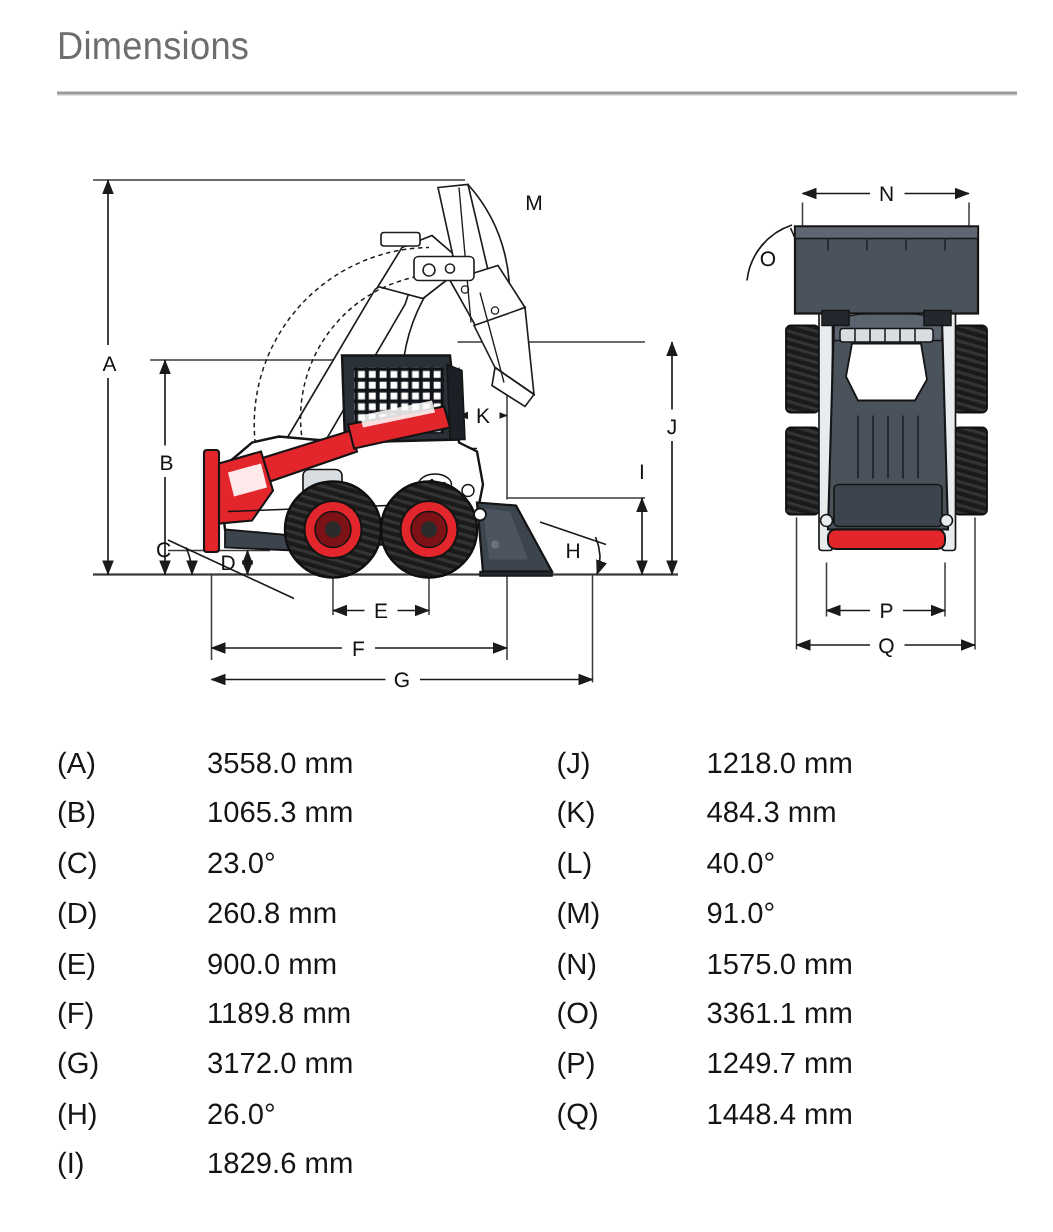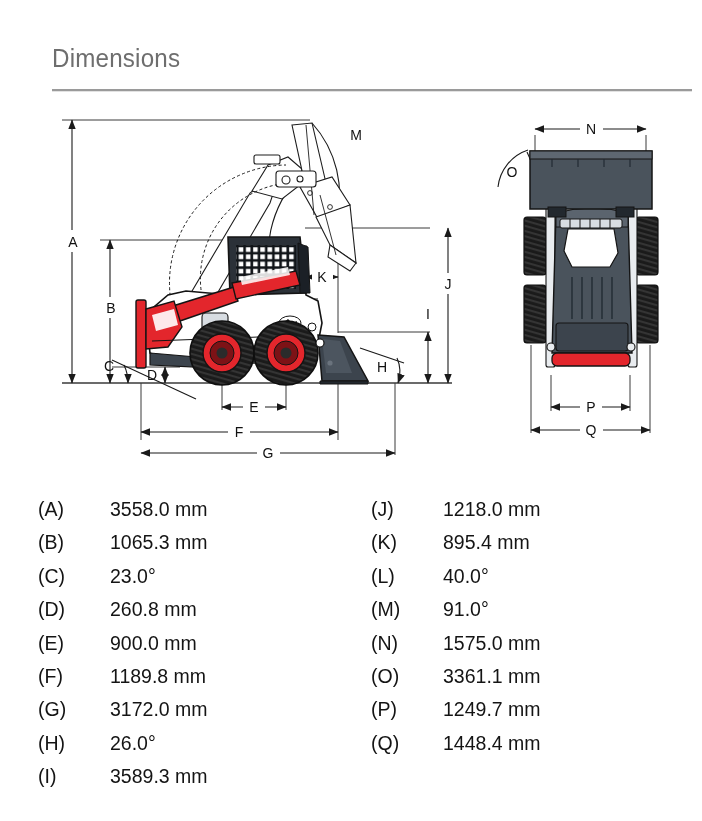--- a/index.html
+++ b/index.html
@@ -7,21 +7,21 @@
   body{
     width:702px;height:821px;
     background:#ffffff;
     font-family:"Liberation Sans", sans-serif;
     overflow:hidden;
     position:relative;
   }
   .page{position:relative;width:702px;height:821px;}
 
   
-  .header{position:absolute;left:52px;top:14px;width:640px;margin-top:28px;}
+  .header{position:absolute;left:38px;top:14px;width:640px;}
   .page-title{
     font-family:"Liberation Sans", sans-serif;
     font-size:26px;
     font-weight:400;
     color:#6e6e6e;
     letter-spacing:.2px;
     line-height:32px;
     white-space:nowrap;
     transform:scaleX(.93);
     transform-origin:left center;
@@ -43,21 +43,21 @@
   .spec-col.right{left:371px;}
   .spec-row{
     display:flex;
     align-items:baseline;
     height:33.4px;
     font-size:19.5px;
     color:#141414;
     white-space:nowrap;
   }
   .spec-key{width:72px;flex:0 0 72px;}
-  .spec-val{flex:0 0 auto;}
+  .spec-val{flex:0 0 auto;margin-left:28px;}
 </style>
 </head>
 <body>
 
 <div class="page">
 
   <div class="header">
     <div class="page-title">Dimensions</div>
     <div class="title-rule"></div>
   </div>
@@ -396,31 +396,31 @@
         <div class="spec-row">
           <span class="spec-key">(G)</span>
           <span class="spec-val">3172.0 mm</span>
         </div>
         <div class="spec-row">
           <span class="spec-key">(H)</span>
           <span class="spec-val">26.0°</span>
         </div>
         <div class="spec-row">
           <span class="spec-key">(I)</span>
-          <span class="spec-val">3589.3 mm</span>
+          <span class="spec-val">1829.6 mm</span>
         </div>
       </div>
     <div class="spec-col right">
         <div class="spec-row">
           <span class="spec-key">(J)</span>
           <span class="spec-val">1218.0 mm</span>
         </div>
         <div class="spec-row">
           <span class="spec-key">(K)</span>
-          <span class="spec-val">895.4 mm</span>
+          <span class="spec-val">484.3 mm</span>
         </div>
         <div class="spec-row">
           <span class="spec-key">(L)</span>
           <span class="spec-val">40.0°</span>
         </div>
         <div class="spec-row">
           <span class="spec-key">(M)</span>
           <span class="spec-val">91.0°</span>
         </div>
         <div class="spec-row">

